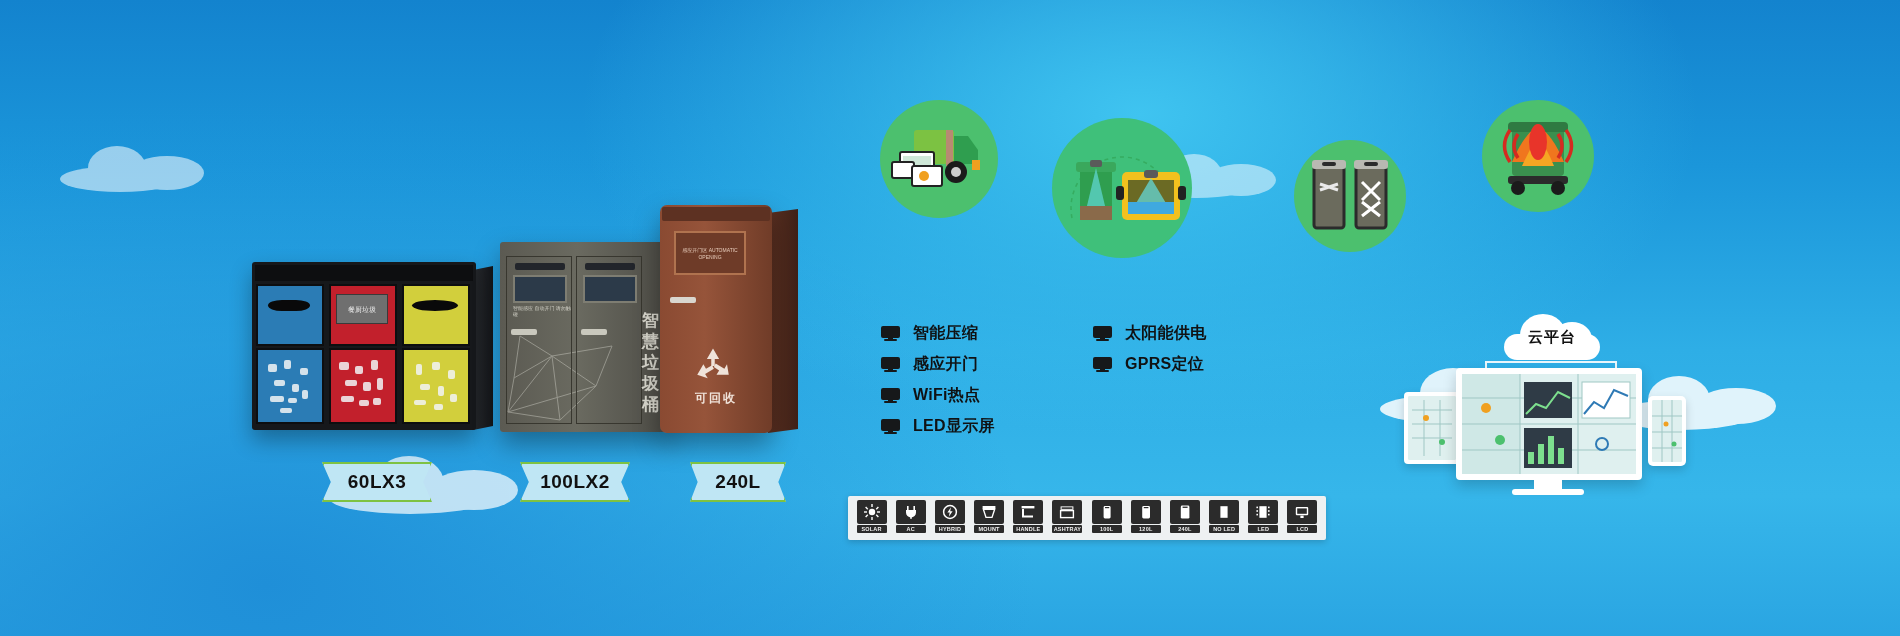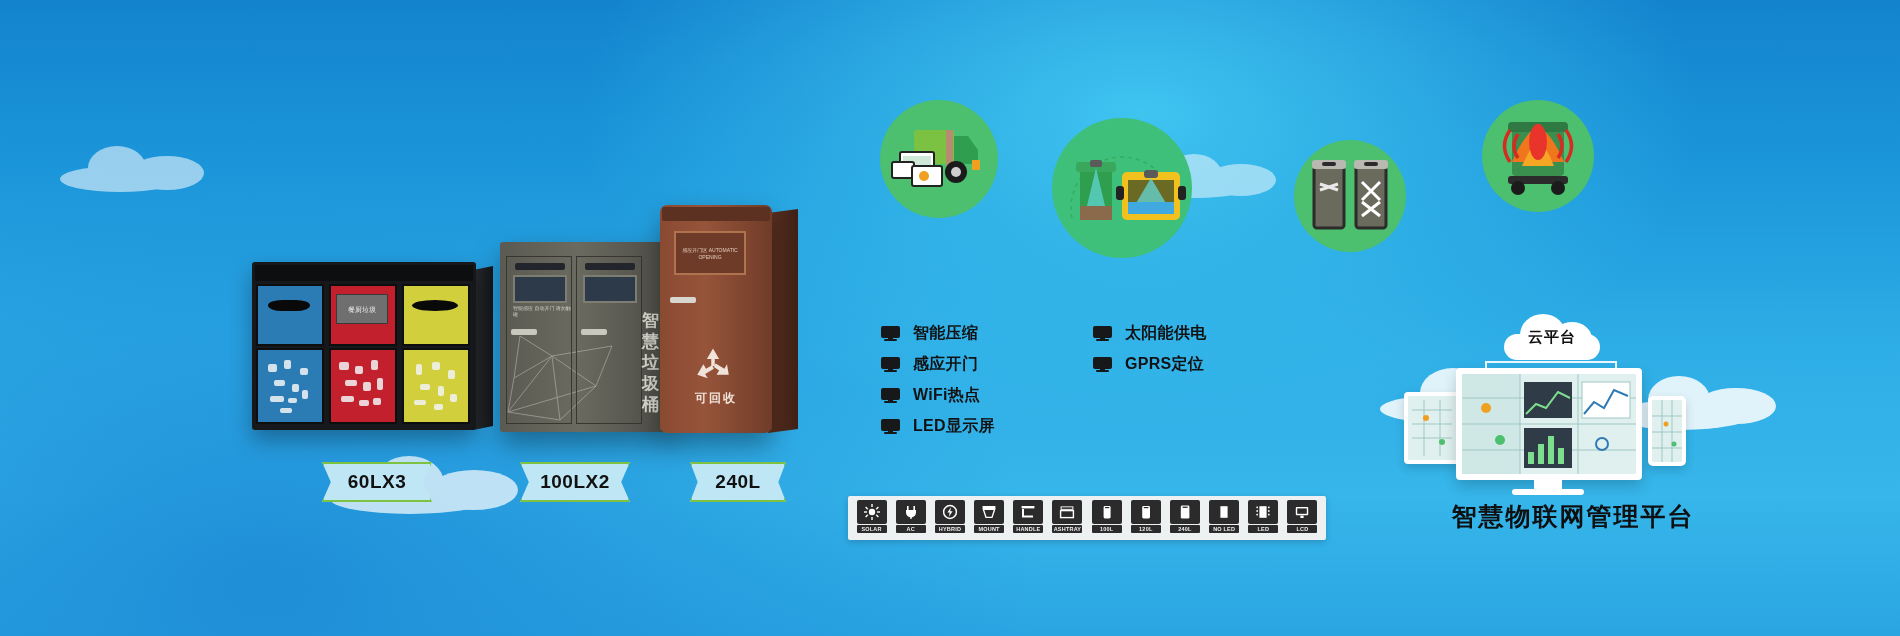--- a/index.html
+++ b/index.html
@@ -627,15 +627,14 @@
         <rect x="0" y="0" width="30" height="62" fill="#dff0ef"></rect>
         <g stroke="#9fc7c4" stroke-width="1" fill="none">
             <path d="M0 16 h30 M0 32 h30 M0 48 h30 M10 0 v62 M20 0 v62"></path>
           </g>
         <circle cx="14" cy="24" r="2.5" fill="#f0a020"></circle>
           <circle cx="22" cy="44" r="2.5" fill="#4cc06e"></circle>
       </svg>
     </div>
   </div>
 
-  <div class="platform-title">智慧物联网管理平台</div>
 
 </div>
 
 </body></html>

